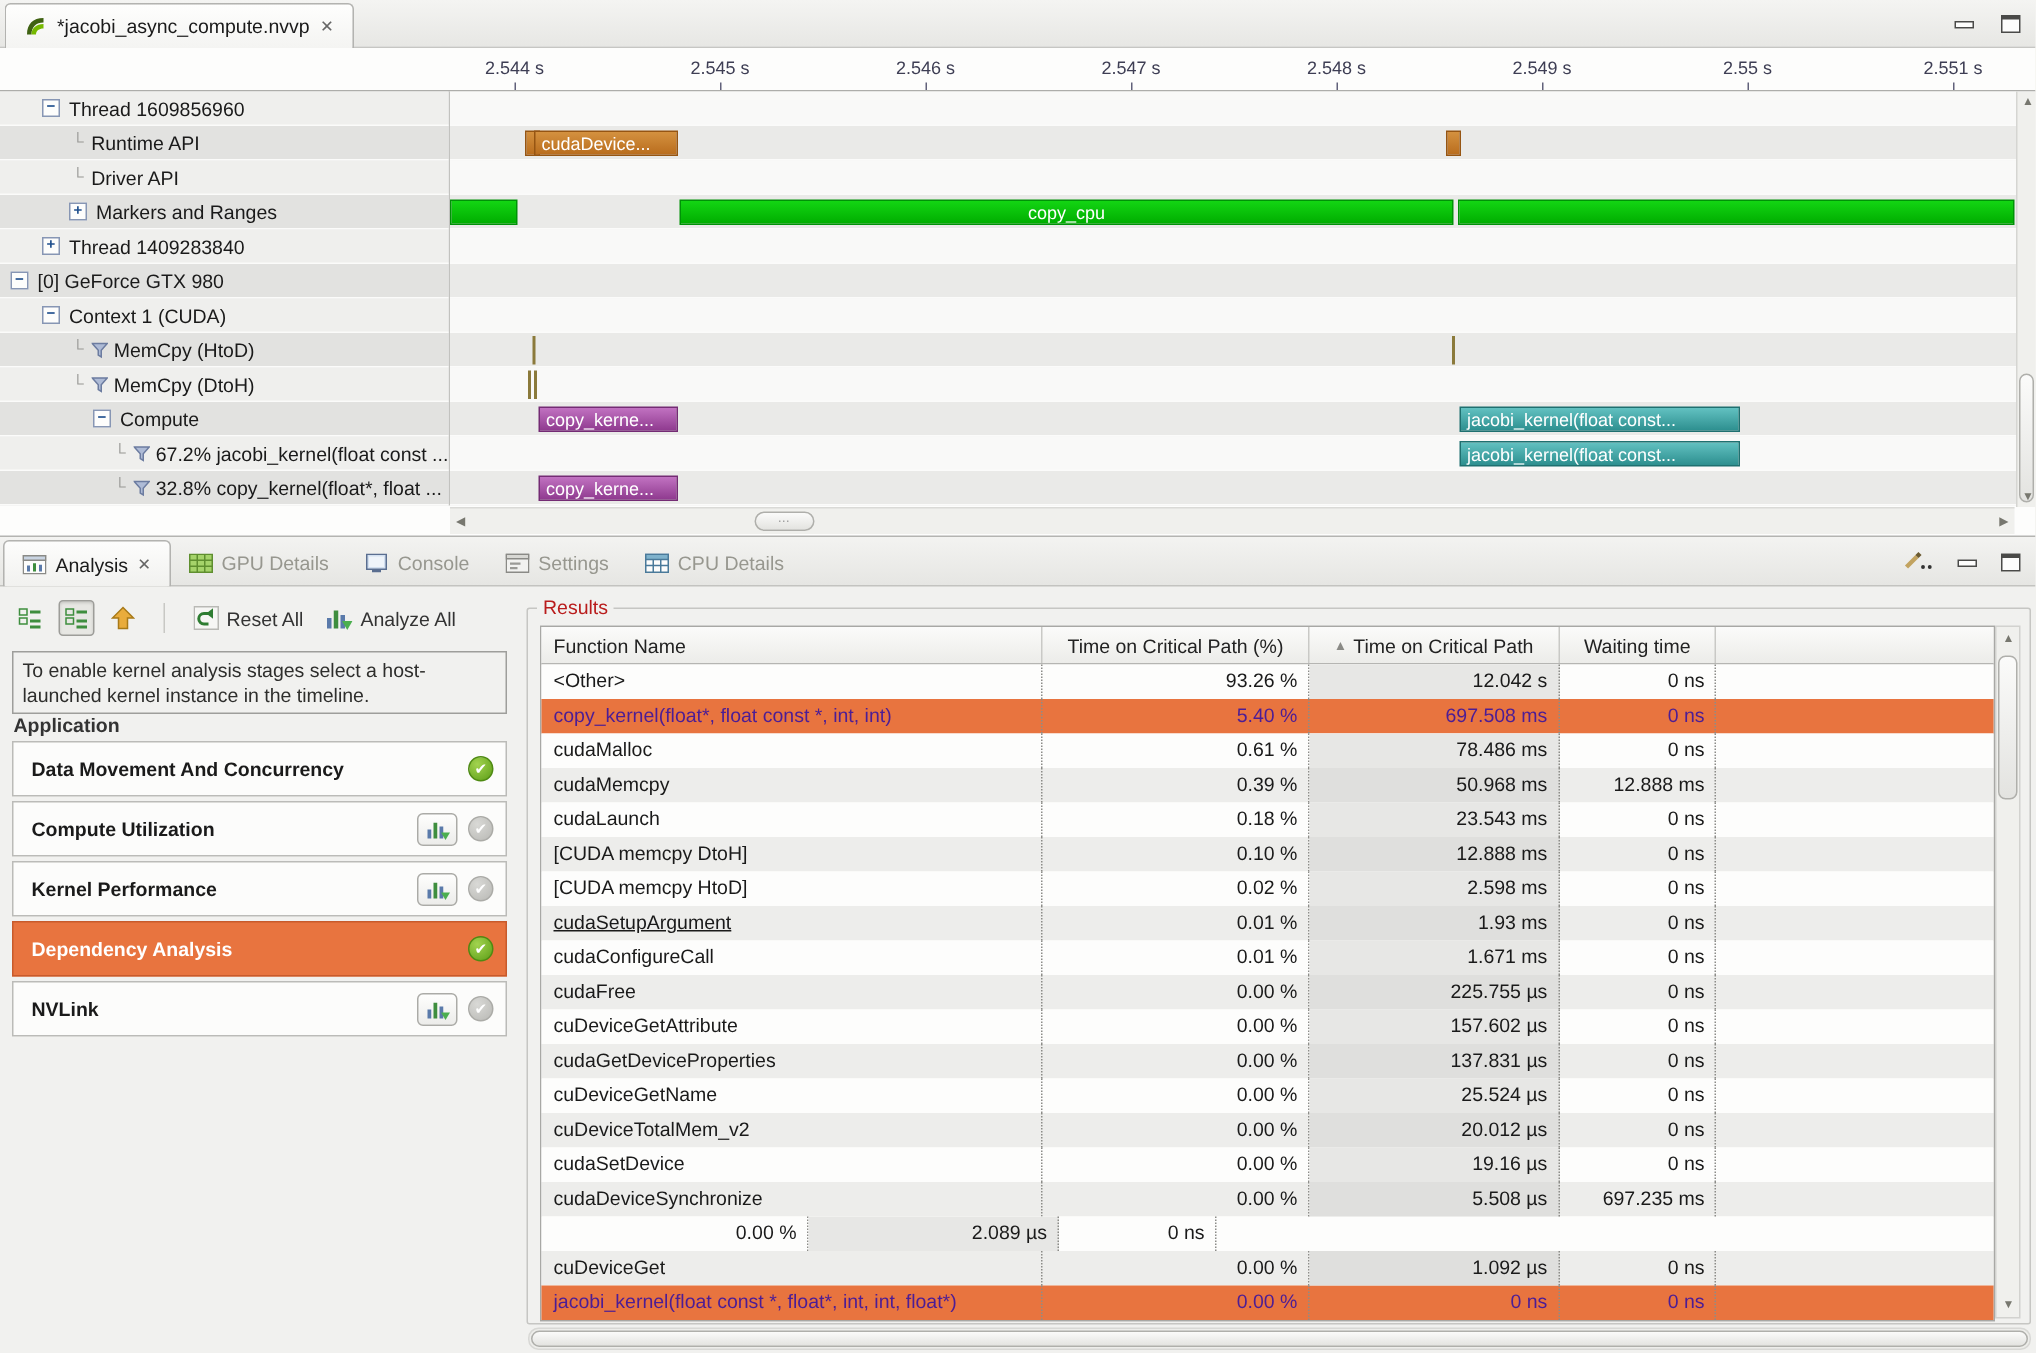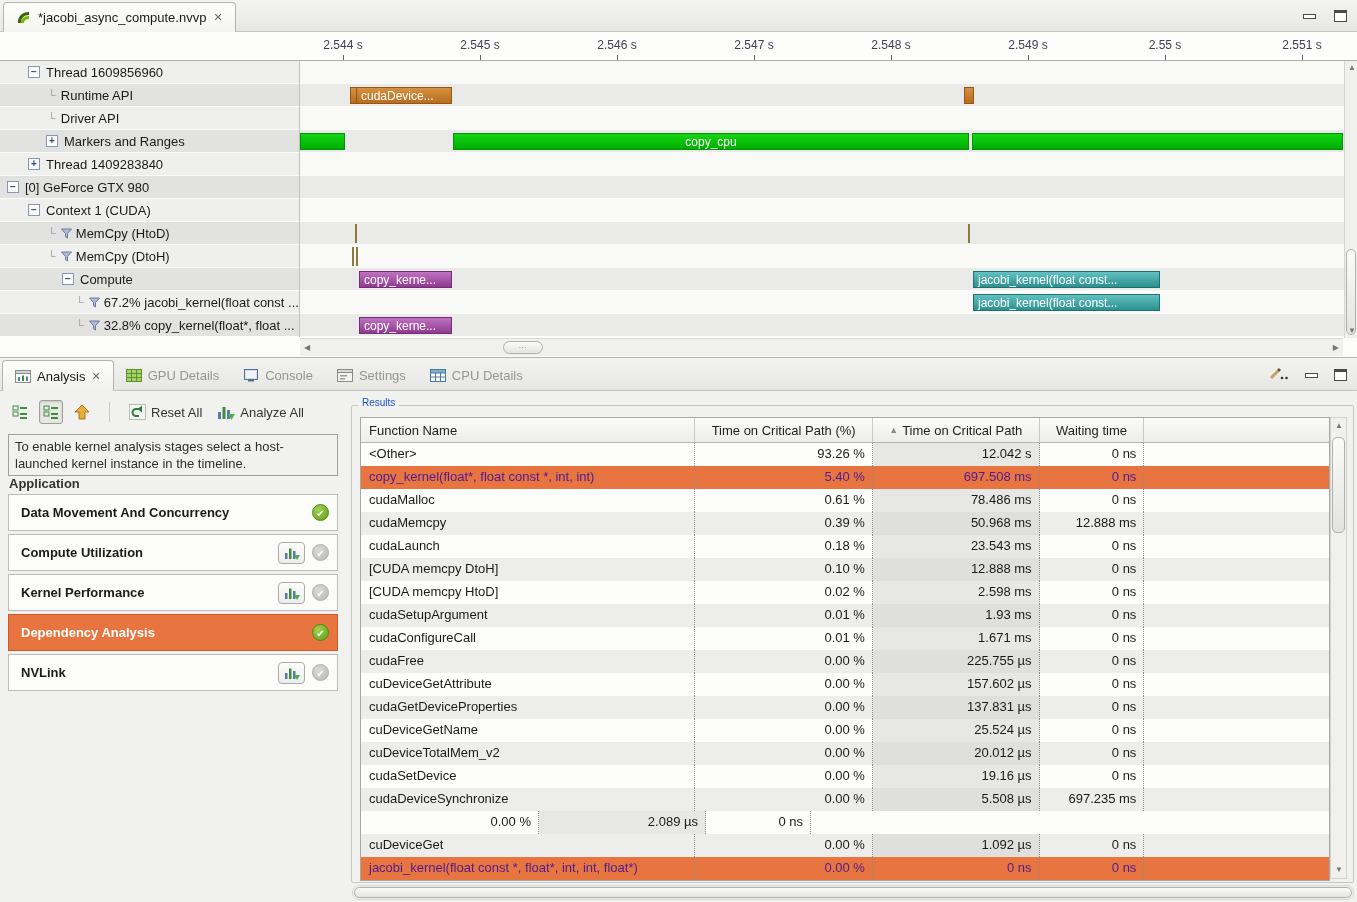--- a/index.html
+++ b/index.html
@@ -72,21 +72,21 @@
   .stage-label { font-weight:bold; font-size:13px; flex:1 1 auto; }
   .stage.selected .stage-label { color:#fff; }
   .stage-right { display:flex; align-items:center; gap:7px; }
   .chart-btn { width:27px; height:22px; border:1px solid #ABABA7; border-radius:4px; background:linear-gradient(#FEFEFD,#ECECEA); display:inline-flex; align-items:center; justify-content:center; }
   .check { width:17px; height:17px; border-radius:50%; color:#fff; font-size:10px; line-height:17px; text-align:center; }
   .check.done { background:radial-gradient(circle at 35% 30%,#A2D34F,#5D9E17); border:1px solid #4E8A12; }
   .check.idle { background:radial-gradient(circle at 35% 30%,#D9D9D6,#B9B9B5); border:1px solid #ABABA7; }
 
   
   .results-group { position:absolute; left:351px; top:47px; width:1003px; height:478px; border:1px solid #C6C6C3; border-radius:2px; }
-  .results-label { position:absolute; left:6px; top:-9px; background:#F1F1EF; padding:0 4px; font-size:10px; color:#1d4ed8; }
+  .results-label { position:absolute; left:6px; top:-9px; background:#F1F1EF; padding:0 4px; font-size:13px; color:#b91c1c; }
   .rtable { position:absolute; left:360px; top:59px; width:970px; border:1px solid #A8A8A5; background:#fff; }
   .rheader { display:flex; height:25px; background:linear-gradient(#FBFBFA,#ECECE9); border-bottom:1px solid #B5B5B2; }
   .th { display:flex; align-items:center; justify-content:center; font-size:13px; color:#222; border-right:1px solid #C9C9C6; overflow:hidden; white-space:nowrap; }
   .th.col0 { justify-content:flex-start; padding-left:8px; }
   .th:last-child { border-right:none; }
   .sort { color:#8A8A86; font-size:9px; margin-right:4px; }
   .trow { display:flex; height:23px; }
   .trow.lite { background:#FDFDFC; }
   .trow.shade { background:#EDEDEB; }
   .trow.sel { background:#E8743F; color:#4c1d95; }
@@ -515,21 +515,21 @@
           <div class="td col4" style="width: 185px;"></div>
         </div>
         <div class="trow lite">
           <div class="td col0" style="width: 335px;">[CUDA memcpy HtoD]</div>
           <div class="td col1" style="width: 178px;">0.02 %</div>
           <div class="td col2 sortcol" style="width: 167px;">2.598 ms</div>
           <div class="td col3" style="width: 105px;">0 ns</div>
           <div class="td col4" style="width: 185px;"></div>
         </div>
         <div class="trow shade">
-          <div class="td col0" style="width: 335px;">cudaSetupArgument</div>
+          <div class="td col0" style="width: 335px; text-decoration: underline;">cudaSetupArgument</div>
           <div class="td col1" style="width: 178px;">0.01 %</div>
           <div class="td col2 sortcol" style="width: 167px;">1.93 ms</div>
           <div class="td col3" style="width: 105px;">0 ns</div>
           <div class="td col4" style="width: 185px;"></div>
         </div>
         <div class="trow lite">
           <div class="td col0" style="width: 335px;">cudaConfigureCall</div>
           <div class="td col1" style="width: 178px;">0.01 %</div>
           <div class="td col2 sortcol" style="width: 167px;">1.671 ms</div>
           <div class="td col3" style="width: 105px;">0 ns</div>

